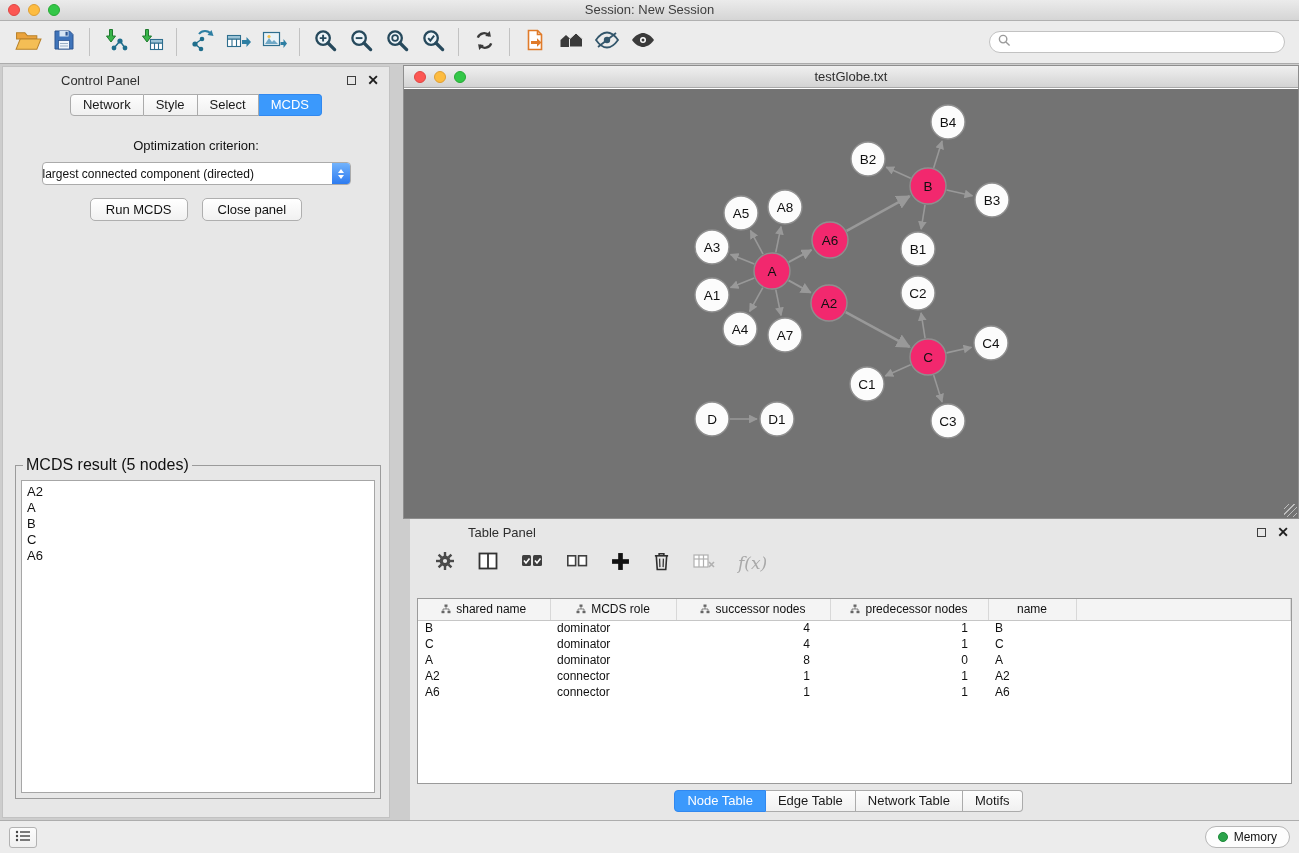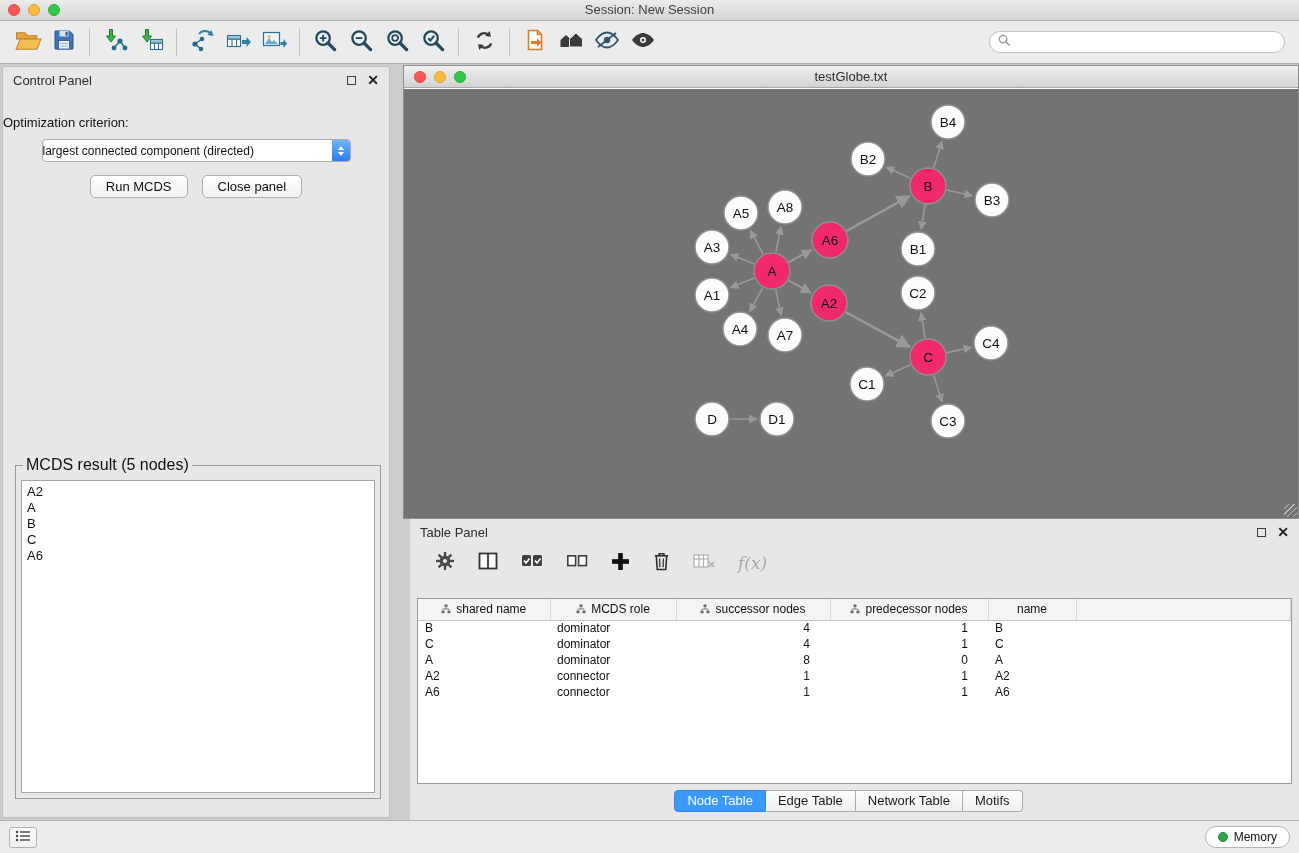--- a/index.html
+++ b/index.html
@@ -24,31 +24,31 @@
   .search { margin-left:auto; margin-right:4px; width:296px; height:22px; border:1px solid #C2C2C2;
     border-radius:11px; background:#fff; display:flex; align-items:center; padding:0 8px; gap:5px; }
   .search input { border:none; outline:none; flex:1; font-size:12px; background:transparent; font-family:"Liberation Sans",sans-serif; }
 
   
   .workspace { position:absolute; top:64px; left:0; right:0; bottom:33px; background:#CDCDCD; }
 
   
   .control-panel { position:absolute; left:2px; top:2px; width:388px; bottom:2px;
     background:#E7E7E7; border:1px solid #C2C2C2; }
-  .panel-header { height:26px; display:flex; align-items:center; padding:0 10px; font-size:13px; color:#2E2E2E; }
+  .panel-header { height:26px; display:flex; align-items:center; padding:0 10px; font-size:13px; color:#2E2E2E;margin-left:48px; }
   .panel-icons { margin-left:auto; display:flex; gap:11px; align-items:center; }
   .float-box { width:9px; height:9px; border:1.5px solid #3E3E3E; display:inline-block; }
   .close-x { font-size:14px; font-weight:bold; color:#1E1E1E; line-height:10px; }
   .seg-tabs { display:flex; justify-content:center; margin-top:1px; }
   .seg-tab { font-size:13px; height:22px; line-height:20px; padding:0 12px;
     background:linear-gradient(#FDFDFD,#F0F0F0); border:1px solid #ABABAB; border-left:none; color:#1A1A1A; cursor:default; }
   .seg-tab:first-child { border-left:1px solid #ABABAB; border-radius:4px 0 0 4px; }
   .seg-tab:last-child { border-radius:0 4px 4px 0; }
   .seg-tab.active { background:#3B99FC; border-color:#3188EF; color:#fff; }
-  .cp-opt-label { margin-top:22px; font-size:13px; color:#111; }
+  .cp-opt-label { text-align:center; margin-top:22px; font-size:13px; color:#111; }
   .cp-dropdown { margin:9px auto 0; width:309px; height:23px; background:#fff; border:1px solid #ABABAB;
     border-radius:4px; font-size:12px; color:#111; display:flex; align-items:center; position:relative; }
   .dd-stepper { position:absolute; right:0; top:0; bottom:0; width:18px;
     background:linear-gradient(#72B3FC,#2D7BF0); border-radius:0 3px 3px 0;
     display:flex; flex-direction:column; align-items:center; justify-content:center; gap:2px; }
   .dd-up { width:0; height:0; border-left:3.5px solid transparent; border-right:3.5px solid transparent; border-bottom:4.5px solid #fff; }
   .dd-down { width:0; height:0; border-left:3.5px solid transparent; border-right:3.5px solid transparent; border-top:4.5px solid #fff; }
   .cp-buttons { display:flex; justify-content:center; gap:14px; margin-top:13px; }
   .cp-btn { height:23px; padding:0 15px; background:linear-gradient(#FFFFFF,#F1F1F1);
     border:1px solid #AFAFAF; border-radius:5px; font-size:13px; color:#111; font-family:"Liberation Sans",sans-serif; cursor:default; }
@@ -253,20 +253,26 @@
 
 <div class="workspace">
 
   <div class="control-panel">
     <div class="panel-header">
       <span>Control Panel</span>
       <span class="panel-icons">
         <span class="float-box"></span>
         <span class="close-x">✕</span>
       </span>
+    </div>
+    <div class="seg-tabs">
+      <div class="seg-tab">Network</div>
+      <div class="seg-tab">Style</div>
+      <div class="seg-tab">Select</div>
+      <div class="seg-tab active">MCDS</div>
     </div>
     <div class="cp-opt-label">Optimization criterion:</div>
     <div class="cp-dropdown">
       <span>largest connected component (directed)</span>
       <span class="dd-stepper">
         <span class="dd-up"></span>
           <span class="dd-down"></span>
       </span>
     </div>
     <div class="cp-buttons">

